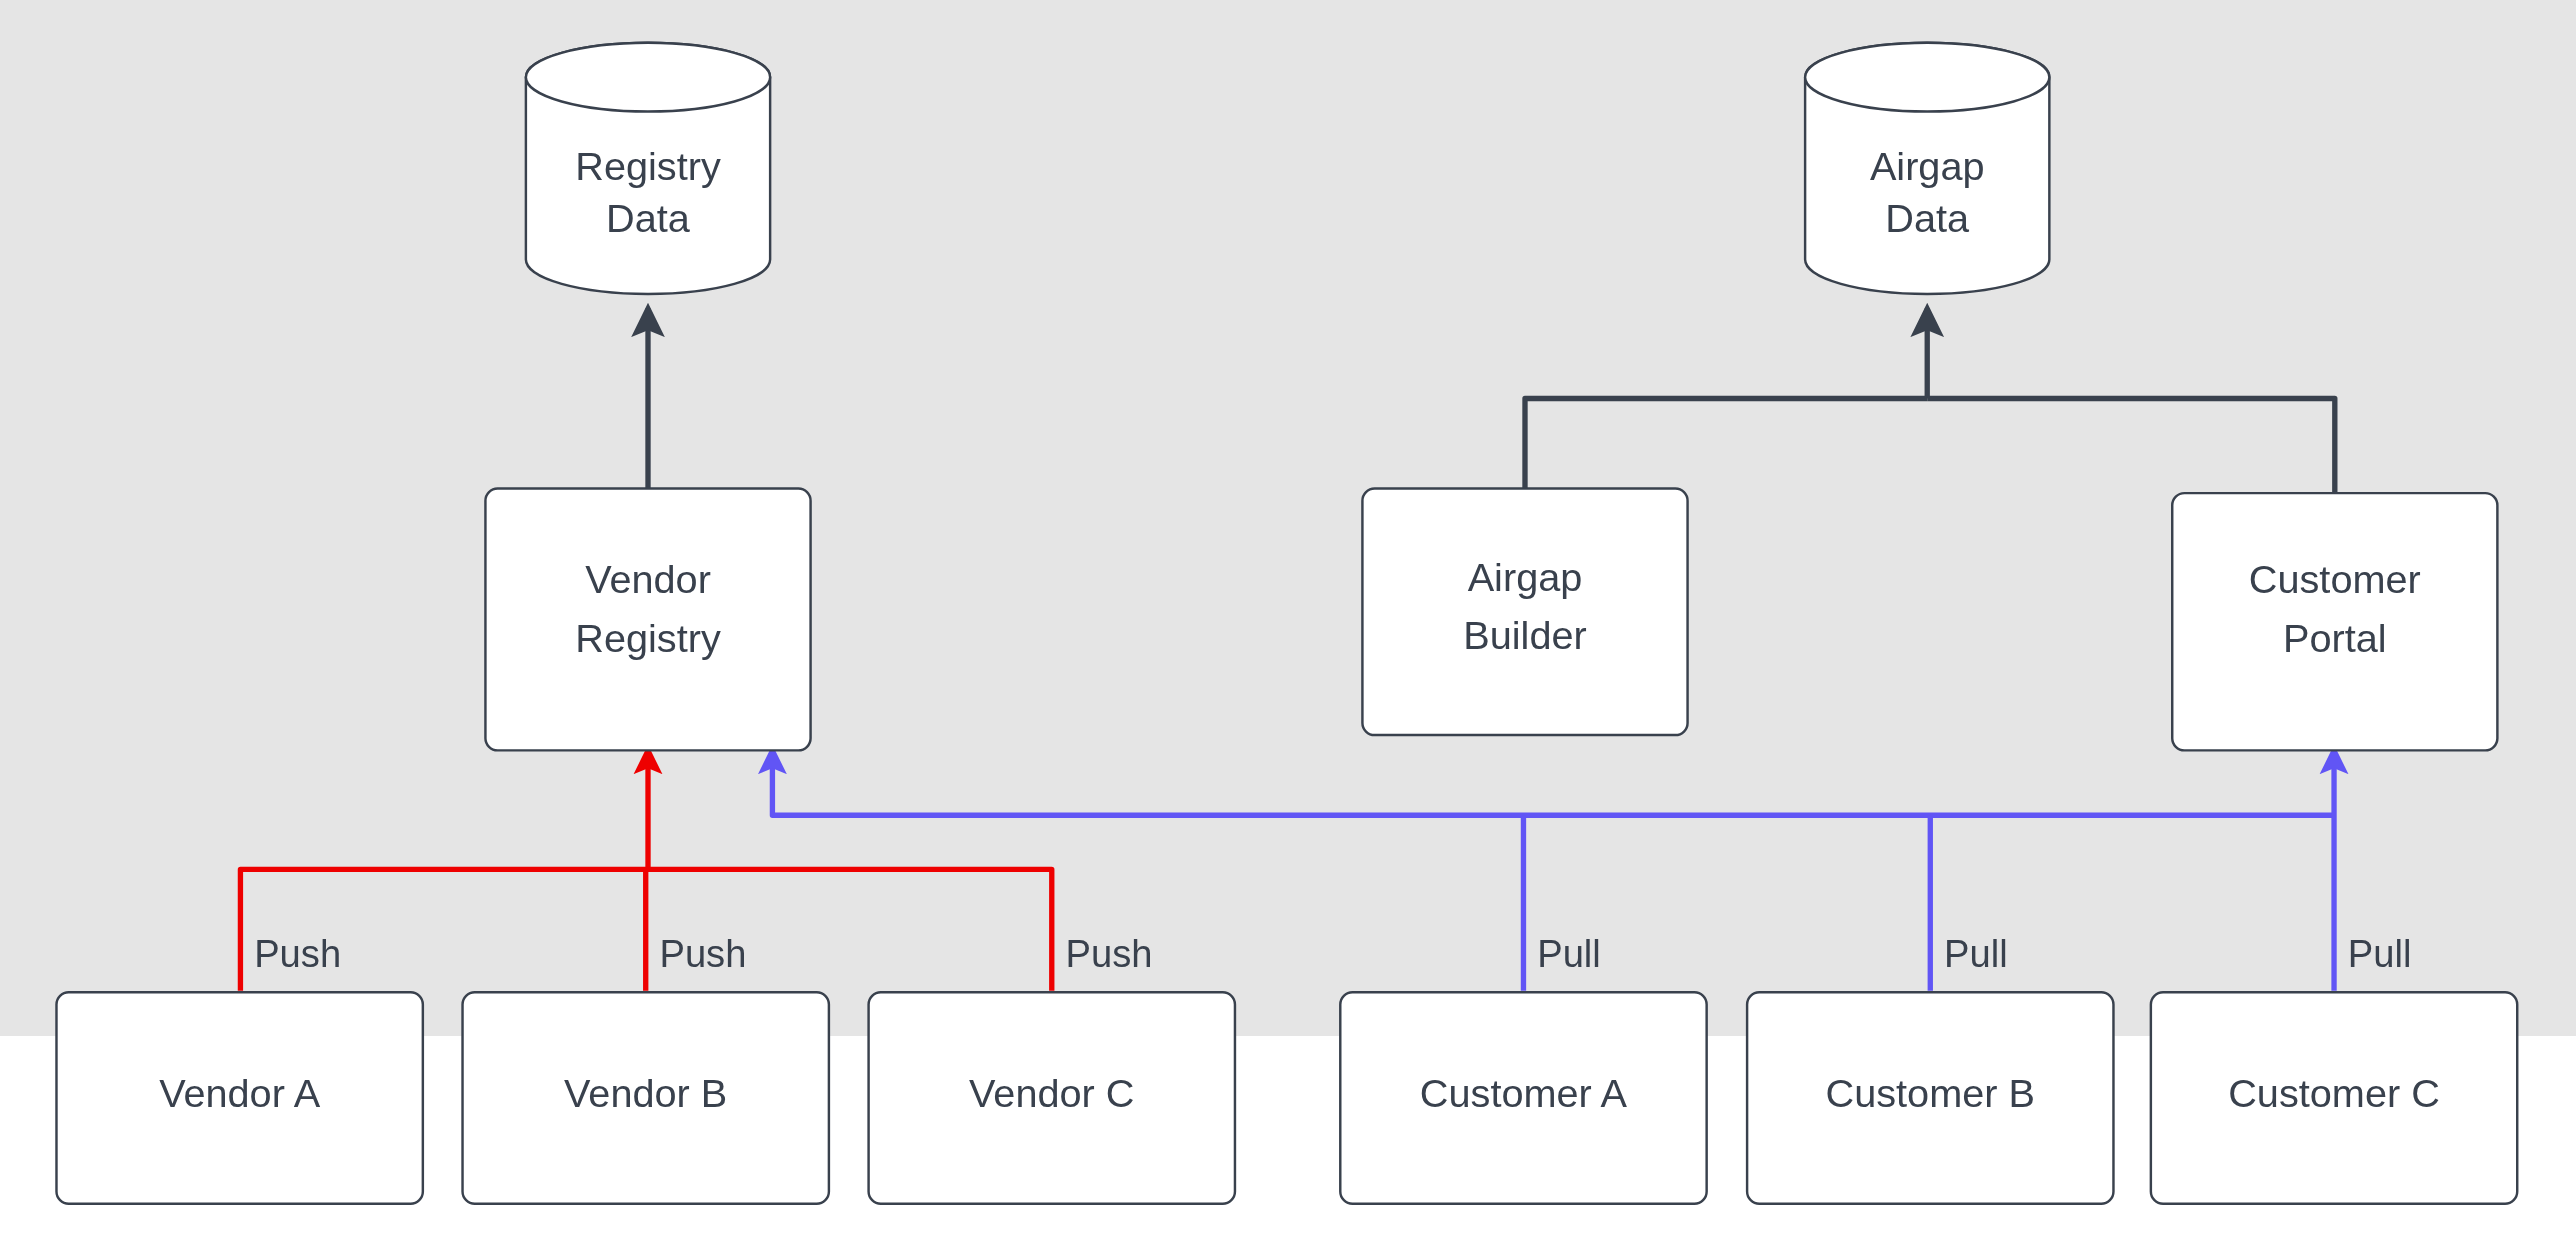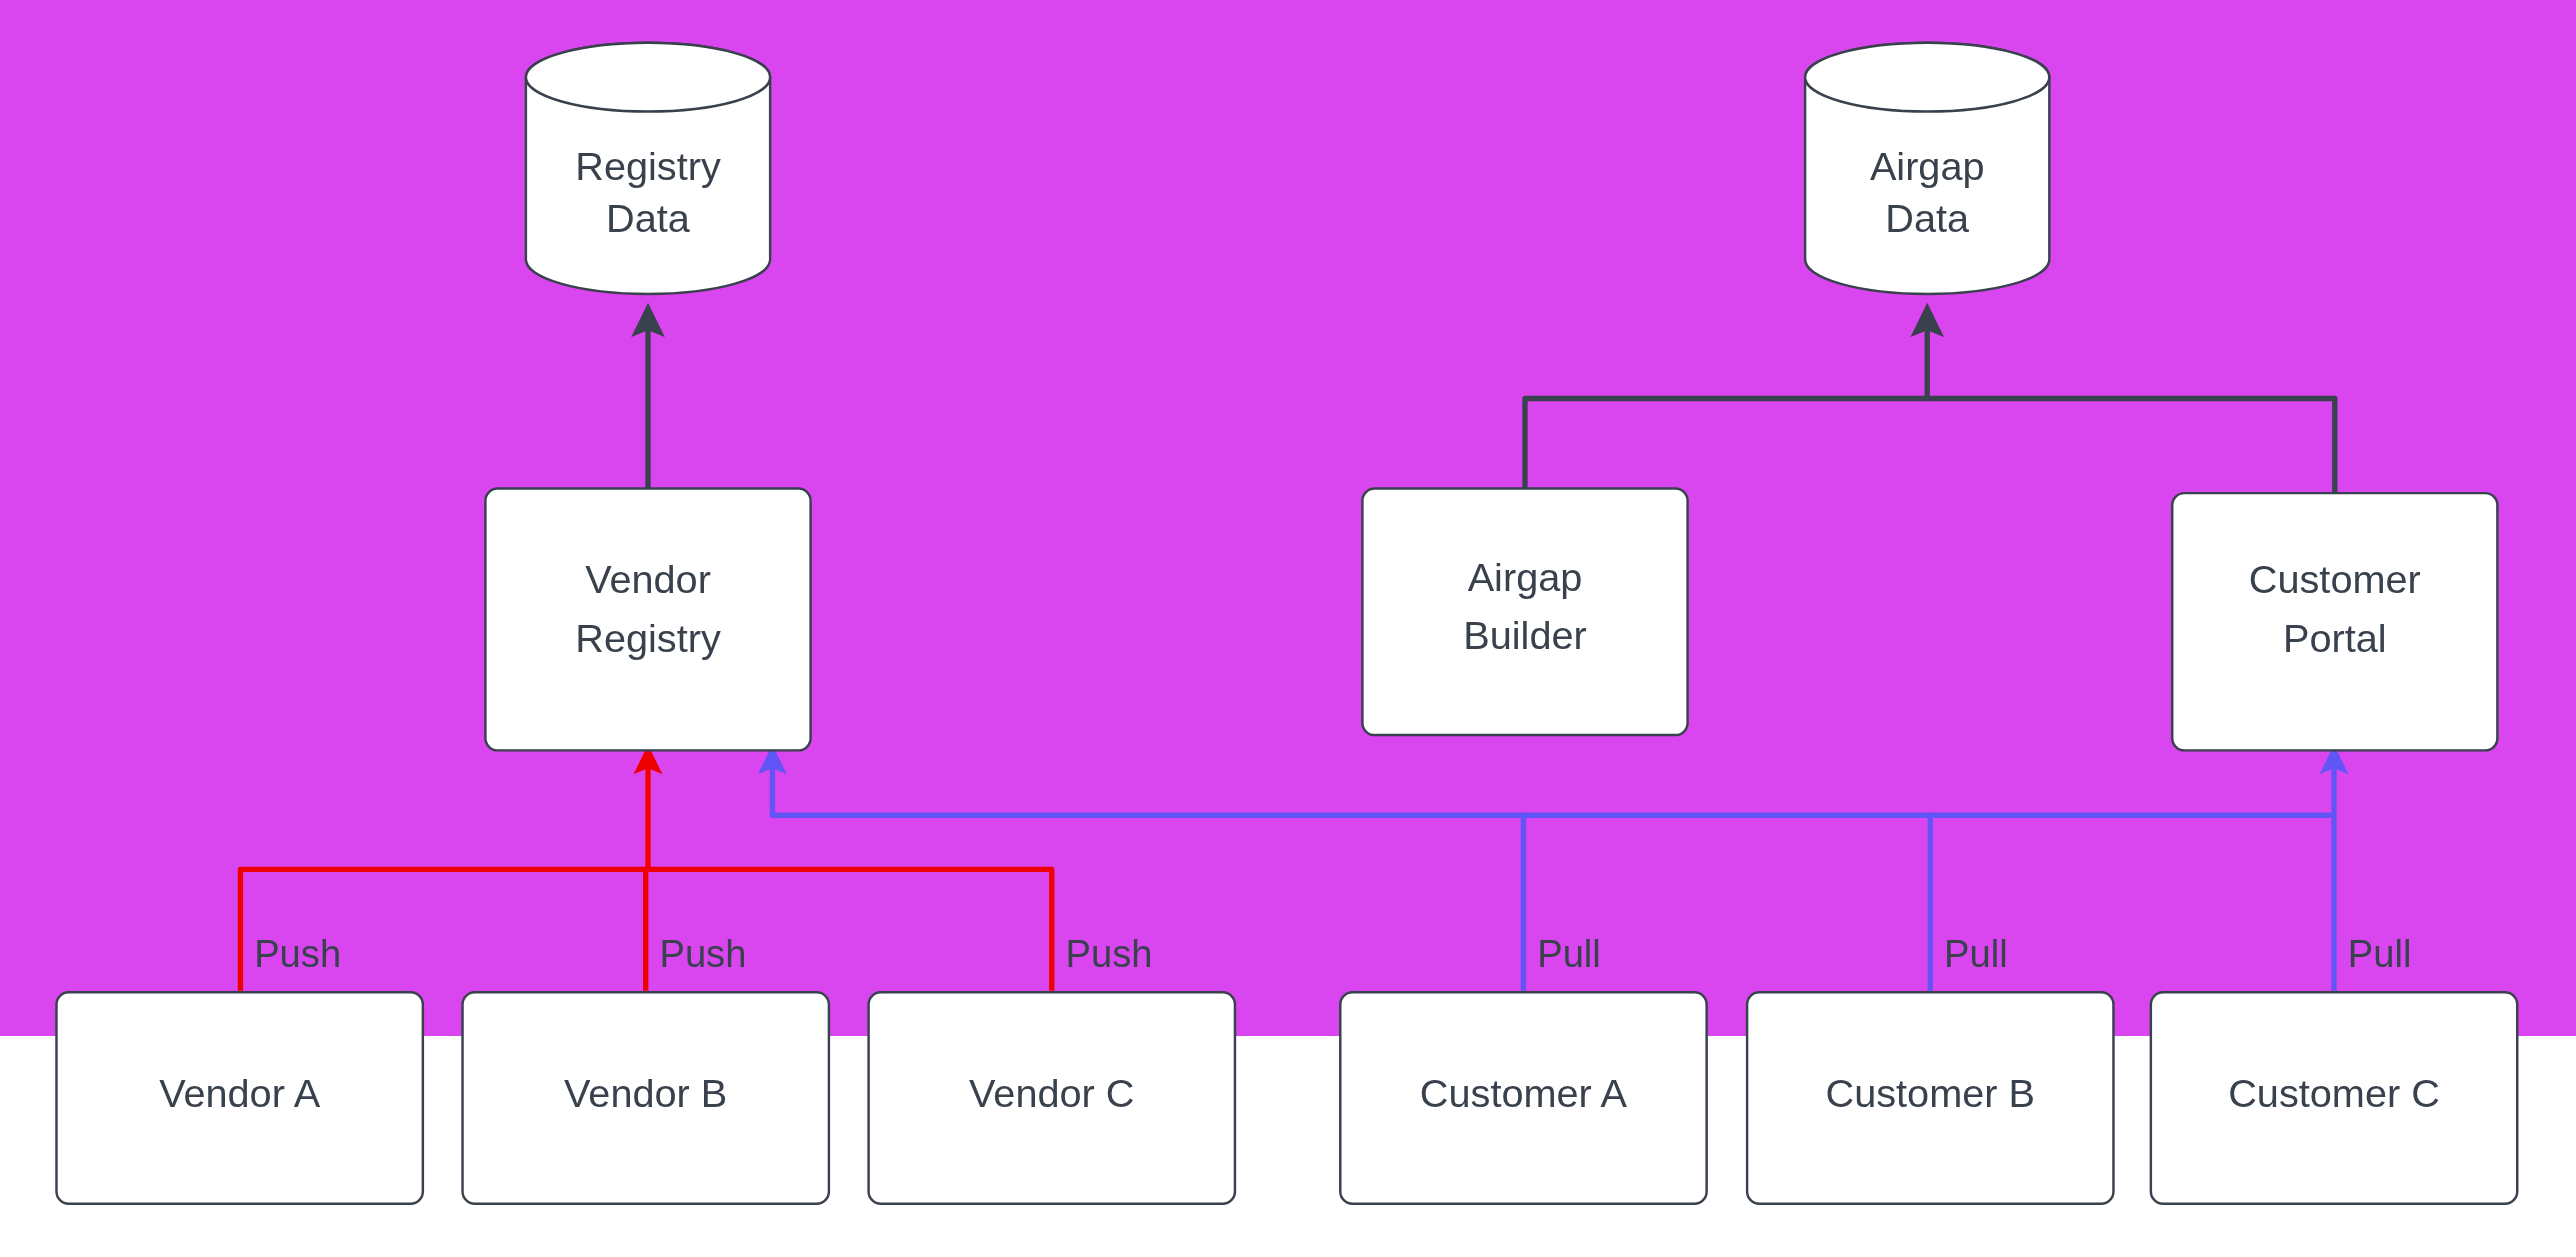--- a/index.html
+++ b/index.html
@@ -10,21 +10,21 @@
   body {
     width: 2576px;
     height: 1258px;
     font-family: "Liberation Sans", sans-serif;
     overflow: hidden;
   }
   #diagram-root {
     position: relative;
     width: 2576px;
     height: 1036px;
-    background: #d946ef;
+    background: #e5e5e5;
     text-align: right;
   }
   svg.canvas {
     position: absolute;
     top: 0;
     left: 0;
     width: 2576px;
     height: 1258px;
   }
   .node-shape {

